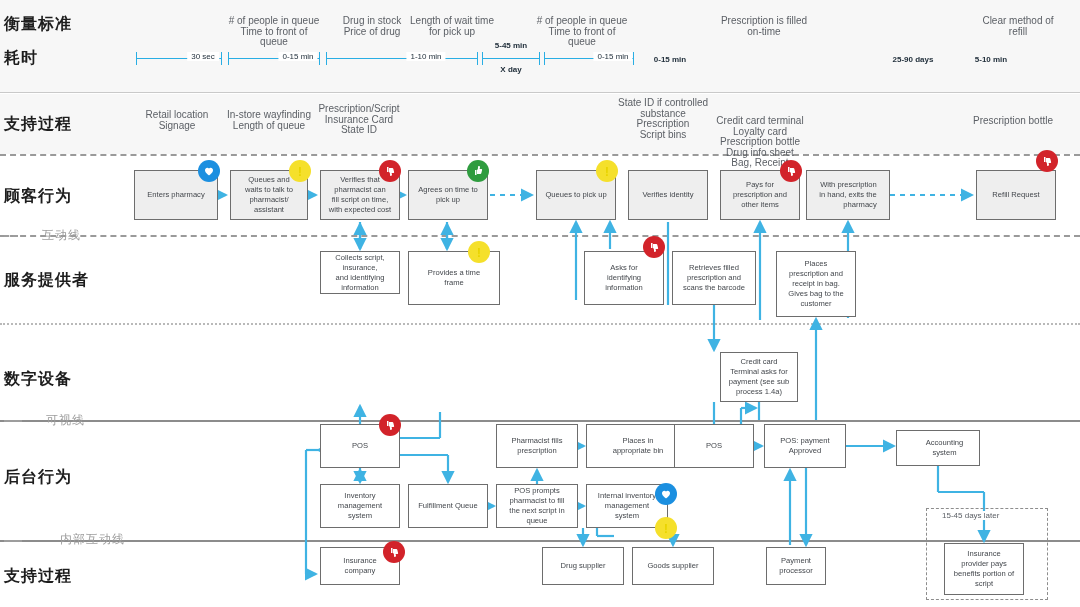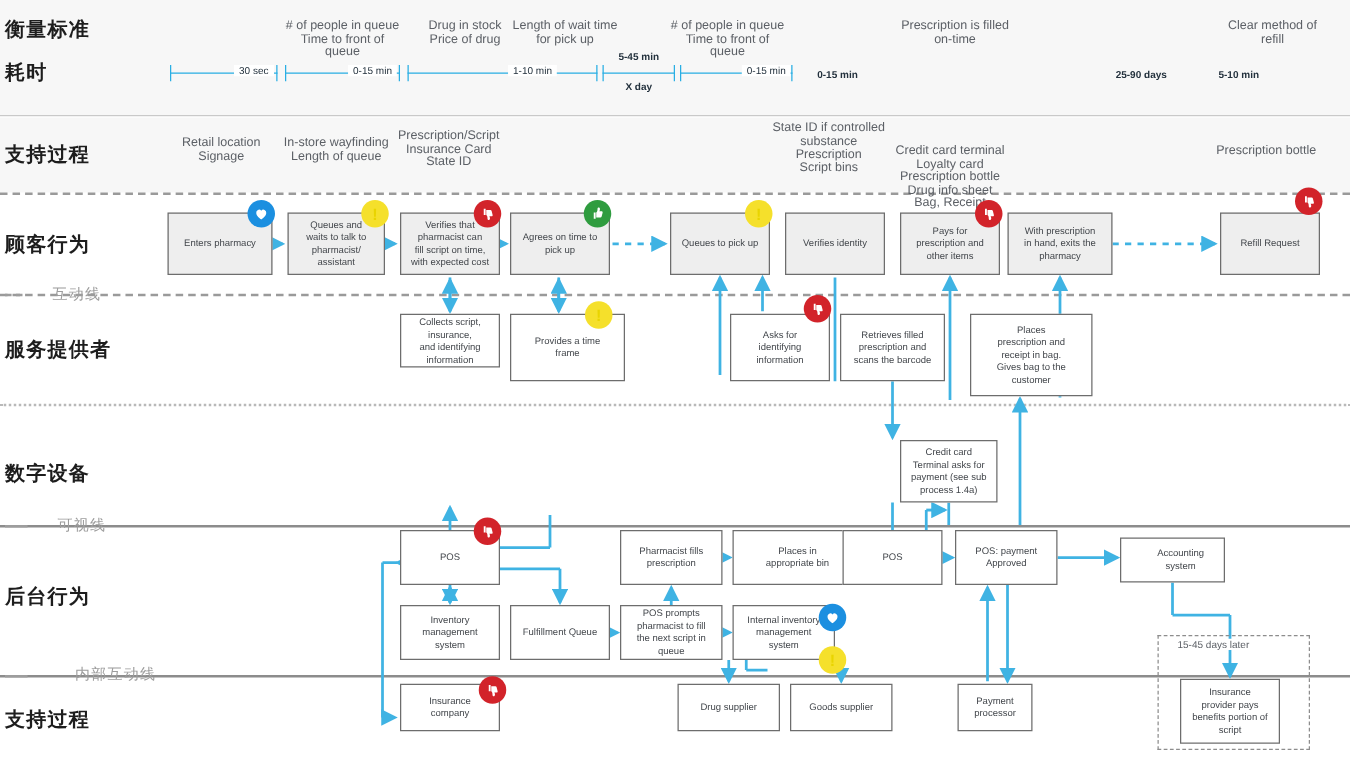--- a/index.html
+++ b/index.html
@@ -301,38 +301,38 @@
 pharmacist can
 fill script on time,
 with expected cost</div>
   <div class="box grey" style="left:408px;top:170px;width:80px;height:50px;">Agrees on time to
 pick up</div>
   <div class="box grey" style="left:536px;top:170px;width:80px;height:50px;">Queues to pick up</div>
   <div class="box grey" style="left:628px;top:170px;width:80px;height:50px;">Verifies identity</div>
   <div class="box grey" style="left:720px;top:170px;width:80px;height:50px;">Pays for
 prescription and
 other items</div>
-  <div class="box grey" style="left:806px;top:170px;width:84px;height:50px;">With prescription
+  <div class="box grey" style="left:806px;top:170px;width:84px;height:50px;text-align:right;">With prescription
 in hand, exits the
 pharmacy</div>
   <div class="box grey" style="left:976px;top:170px;width:80px;height:50px;">Refill Request</div>
 
   <div class="box" style="left:320px;top:251px;width:80px;height:43px;">Collects script,
 insurance,
 and identifying
 information</div>
   <div class="box" style="left:408px;top:251px;width:92px;height:54px;">Provides a time
 frame</div>
   <div class="box" style="left:584px;top:251px;width:80px;height:54px;">Asks for
 identifying
 information</div>
   <div class="box" style="left:672px;top:251px;width:84px;height:54px;">Retrieves filled
 prescription and
 scans the barcode</div>
-  <div class="box" style="left:776px;top:251px;width:98px;height:66px;">Places
+  <div class="box" style="left:776px;top:251px;width:80px;height:66px;">Places
 prescription and
 receipt in bag.
 Gives bag to the
 customer</div>
 
   <div class="box" style="left:720px;top:352px;width:78px;height:50px;">Credit card
 Terminal asks for
 payment (see sub
 process 1.4a)</div>
 

